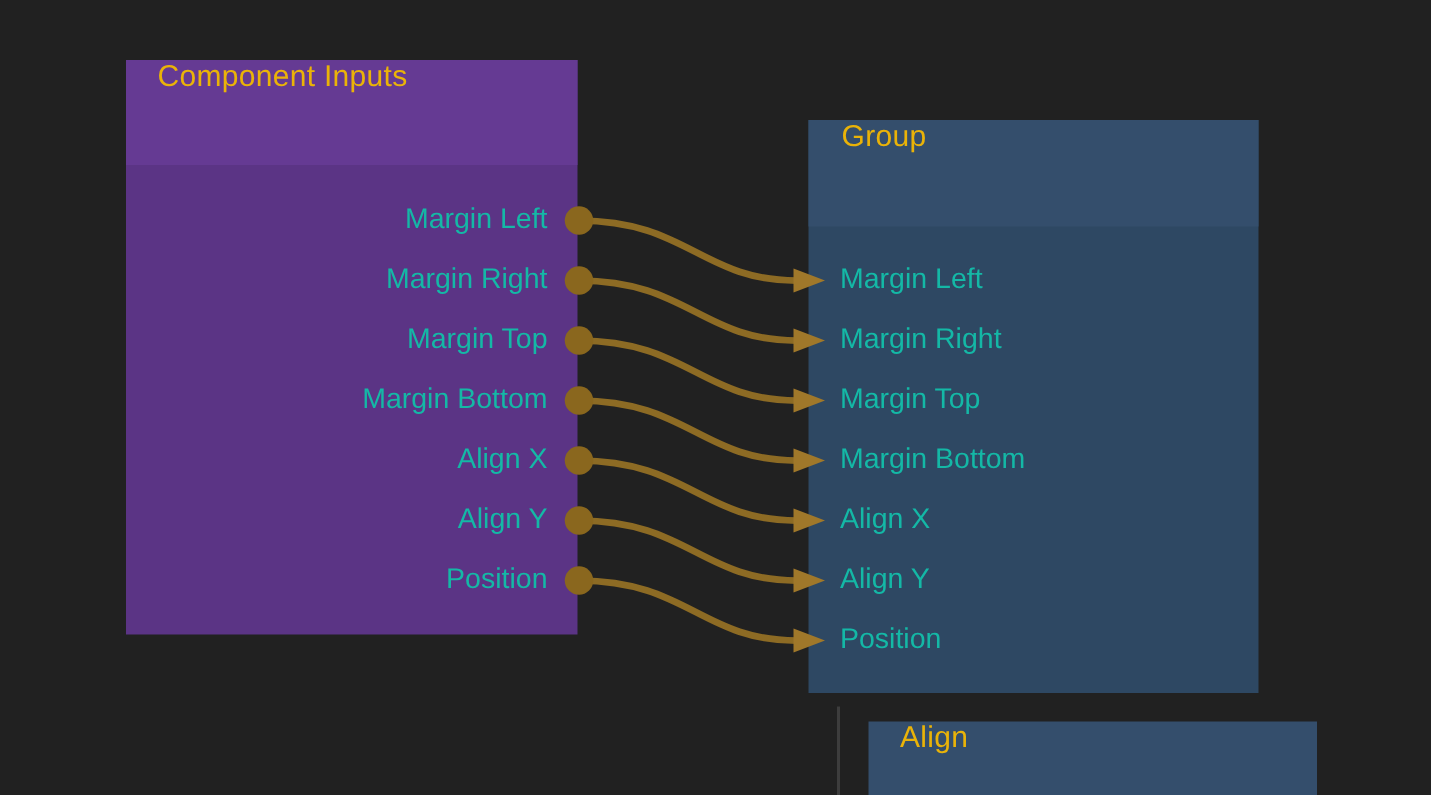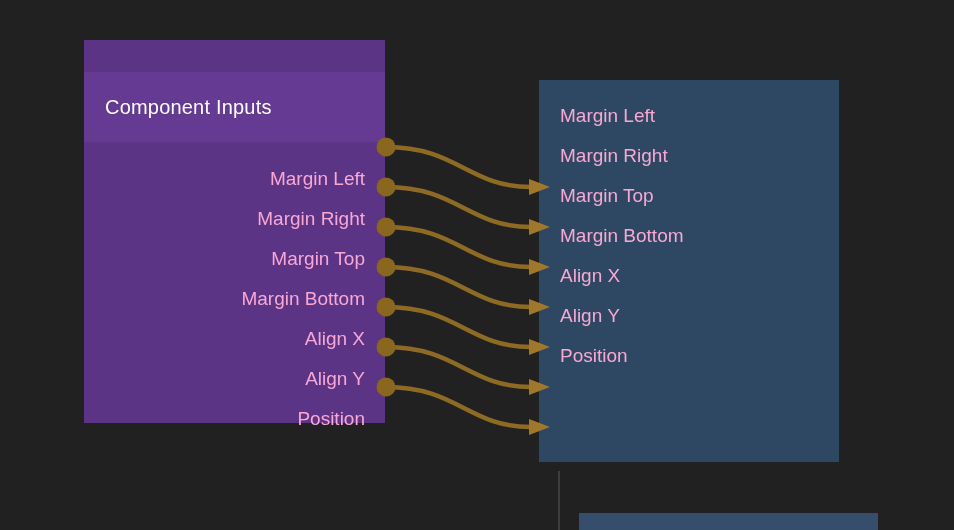--- a/index.html
+++ b/index.html
@@ -5,27 +5,27 @@
   html,body{margin:0;padding:0;}
   body{
     width:954px;height:530px;overflow:hidden;
     background:#212121;
     font-family:"Liberation Sans","DejaVu Sans",sans-serif;
   }
   .canvas{position:relative;width:954px;height:530px;background:#212121;overflow:hidden;}
 
   .node{position:absolute;}
   .node-header{
-    display:flex;align-items:center;
-    color:#ffffff;font-size:20px;letter-spacing:.2px;margin-top:32px;
+    display:flex;
+    color:#eab308;font-size:20px;letter-spacing:.2px;
   }
   .node-body{box-sizing:border-box;}
   .port-row{
     height:40px;display:flex;align-items:center;
-    color:#f9a8d4;font-size:19px;
+    color:#14b8a6;font-size:19px;
   }
   .port-row.out{justify-content:flex-end;padding-right:20px;}
   .port-row.in{justify-content:flex-start;padding-left:21px;}
 
   
   #node-ci{left:84px;top:40px;width:301px;height:383px;}
   #node-ci .node-header{height:70px;padding-left:21px;}
   #node-ci .node-body{padding-top:17px;}
 
   
@@ -71,20 +71,23 @@
         <div class="port-row out">
           <span>Align Y</span>
         </div>
         <div class="port-row out">
           <span>Position</span>
         </div>
       </div>
   </div>
 
   <div class="node" id="node-group" style="background: rgb(46, 72, 99);">
+    <div class="node-header" style="background: rgb(52, 78, 108);">
+      <span>Group</span>
+    </div>
     <div class="node-body" id="group-body">
         <div class="port-row in">
           <span>Margin Left</span>
         </div>
         <div class="port-row in">
           <span>Margin Right</span>
         </div>
         <div class="port-row in">
           <span>Margin Top</span>
         </div>

